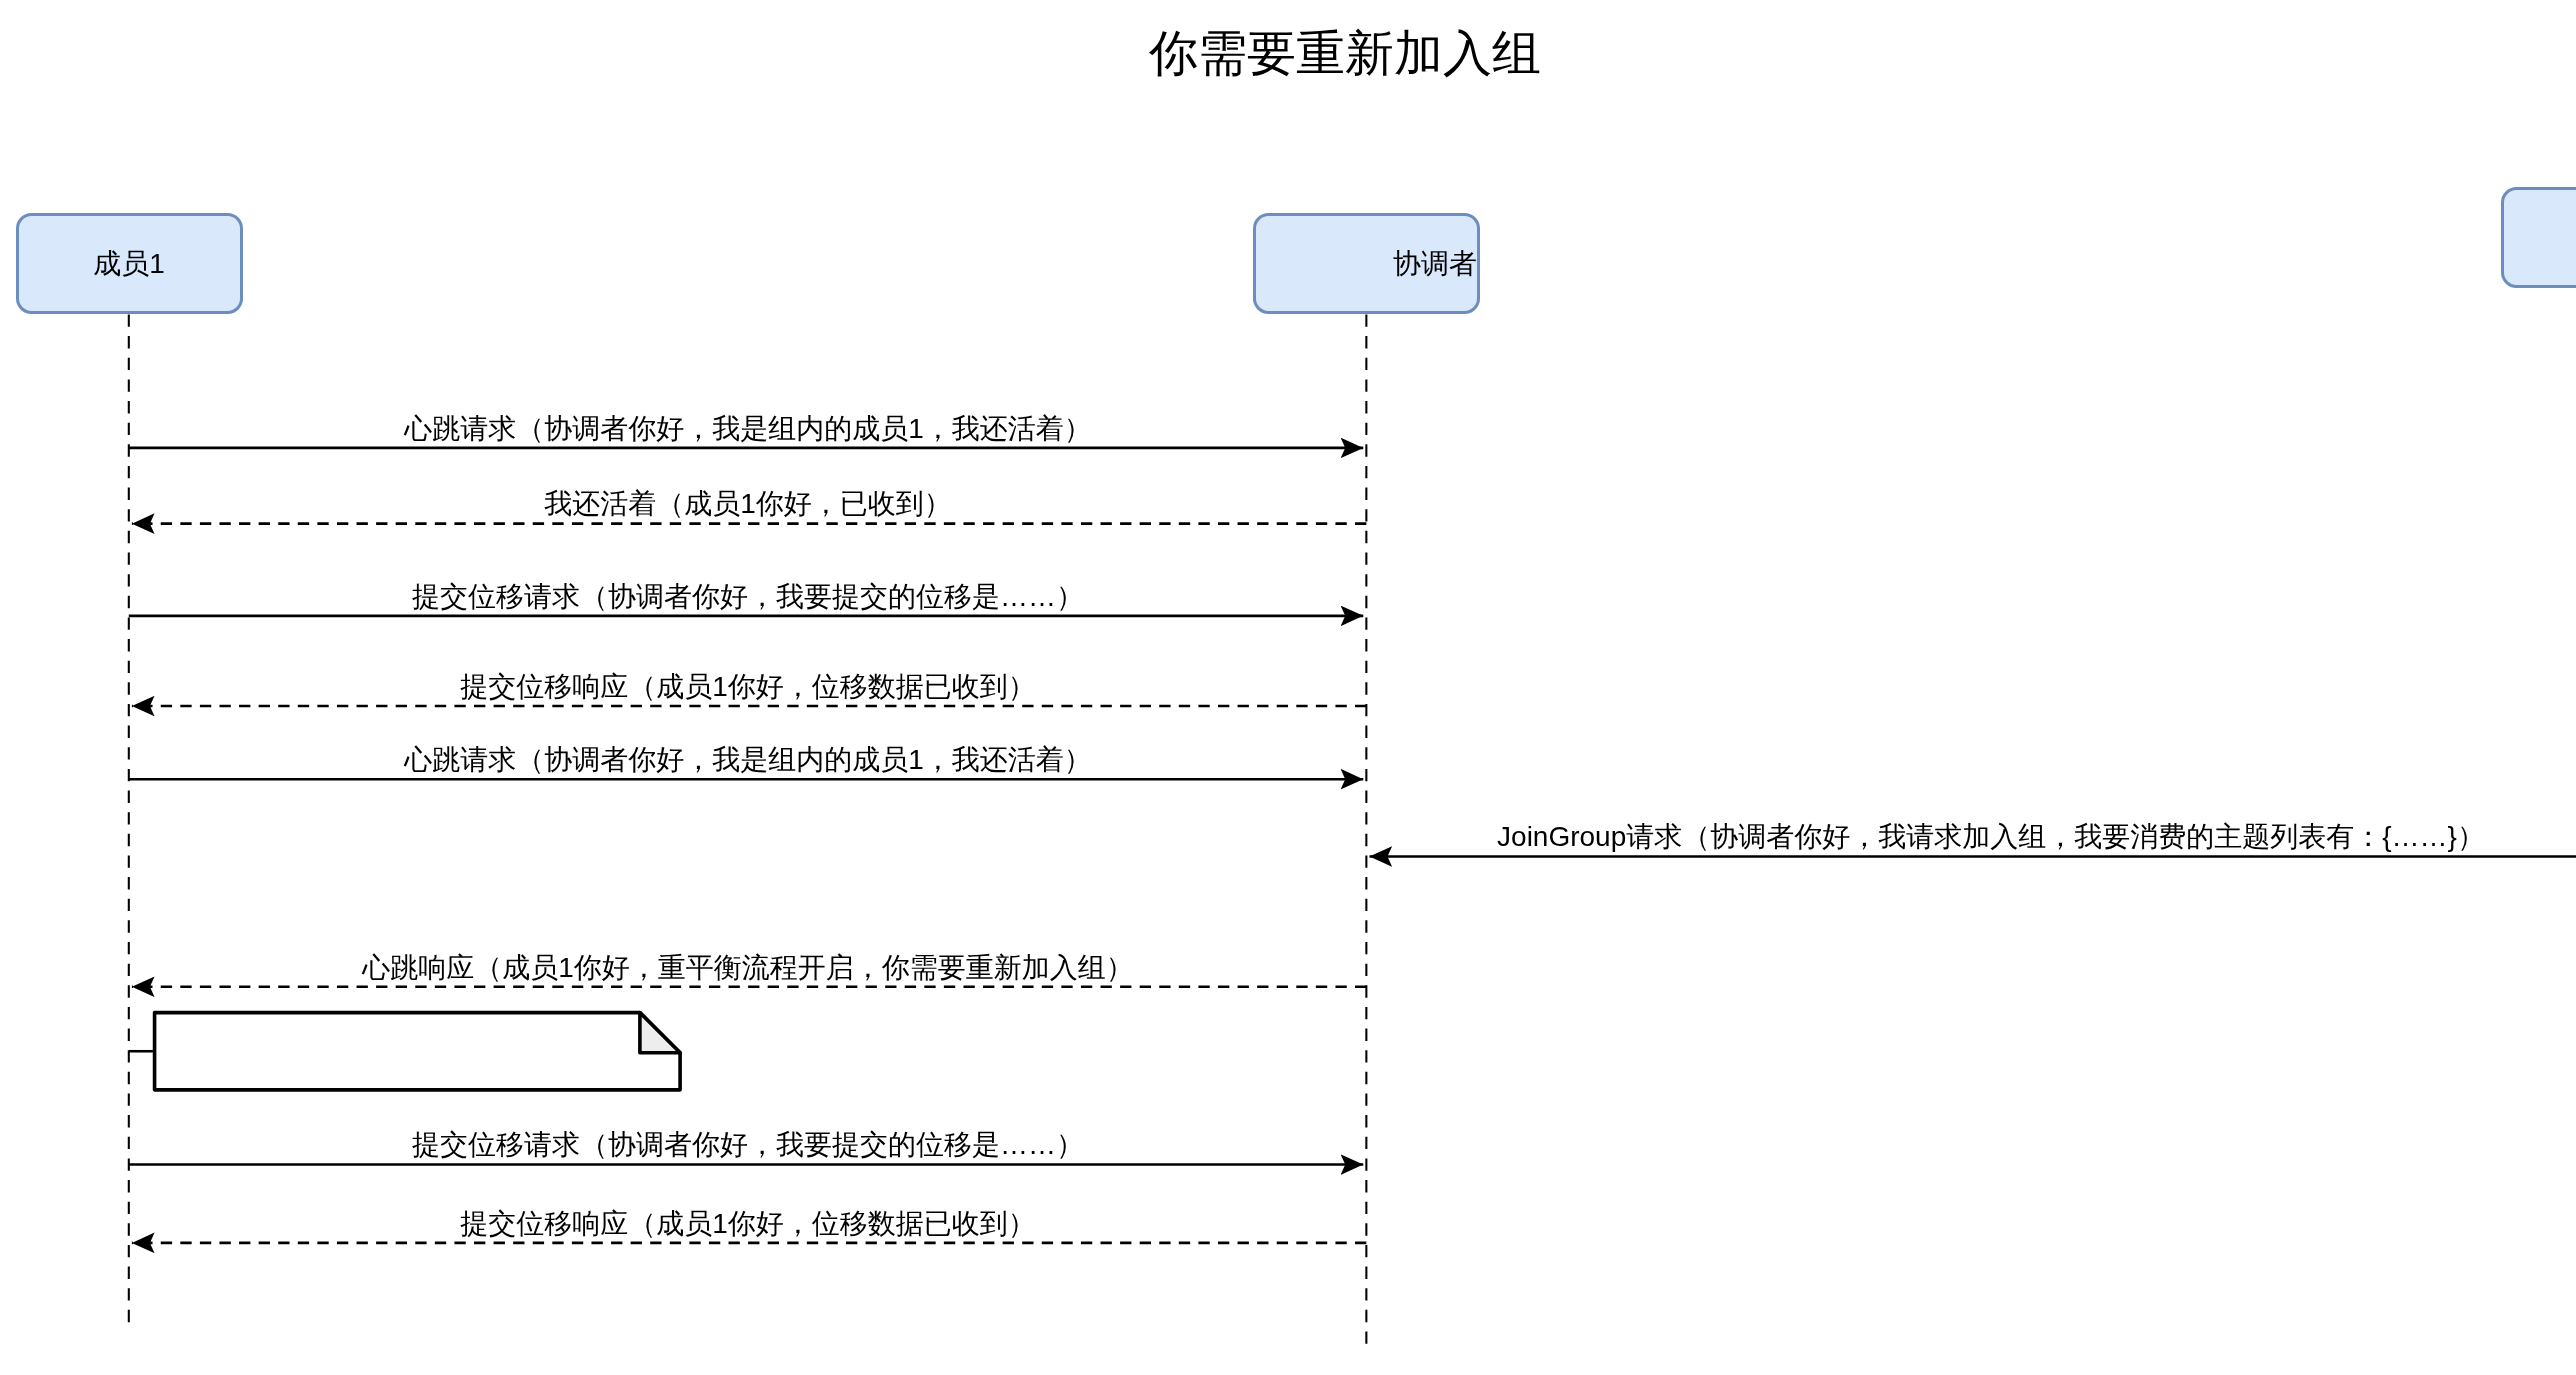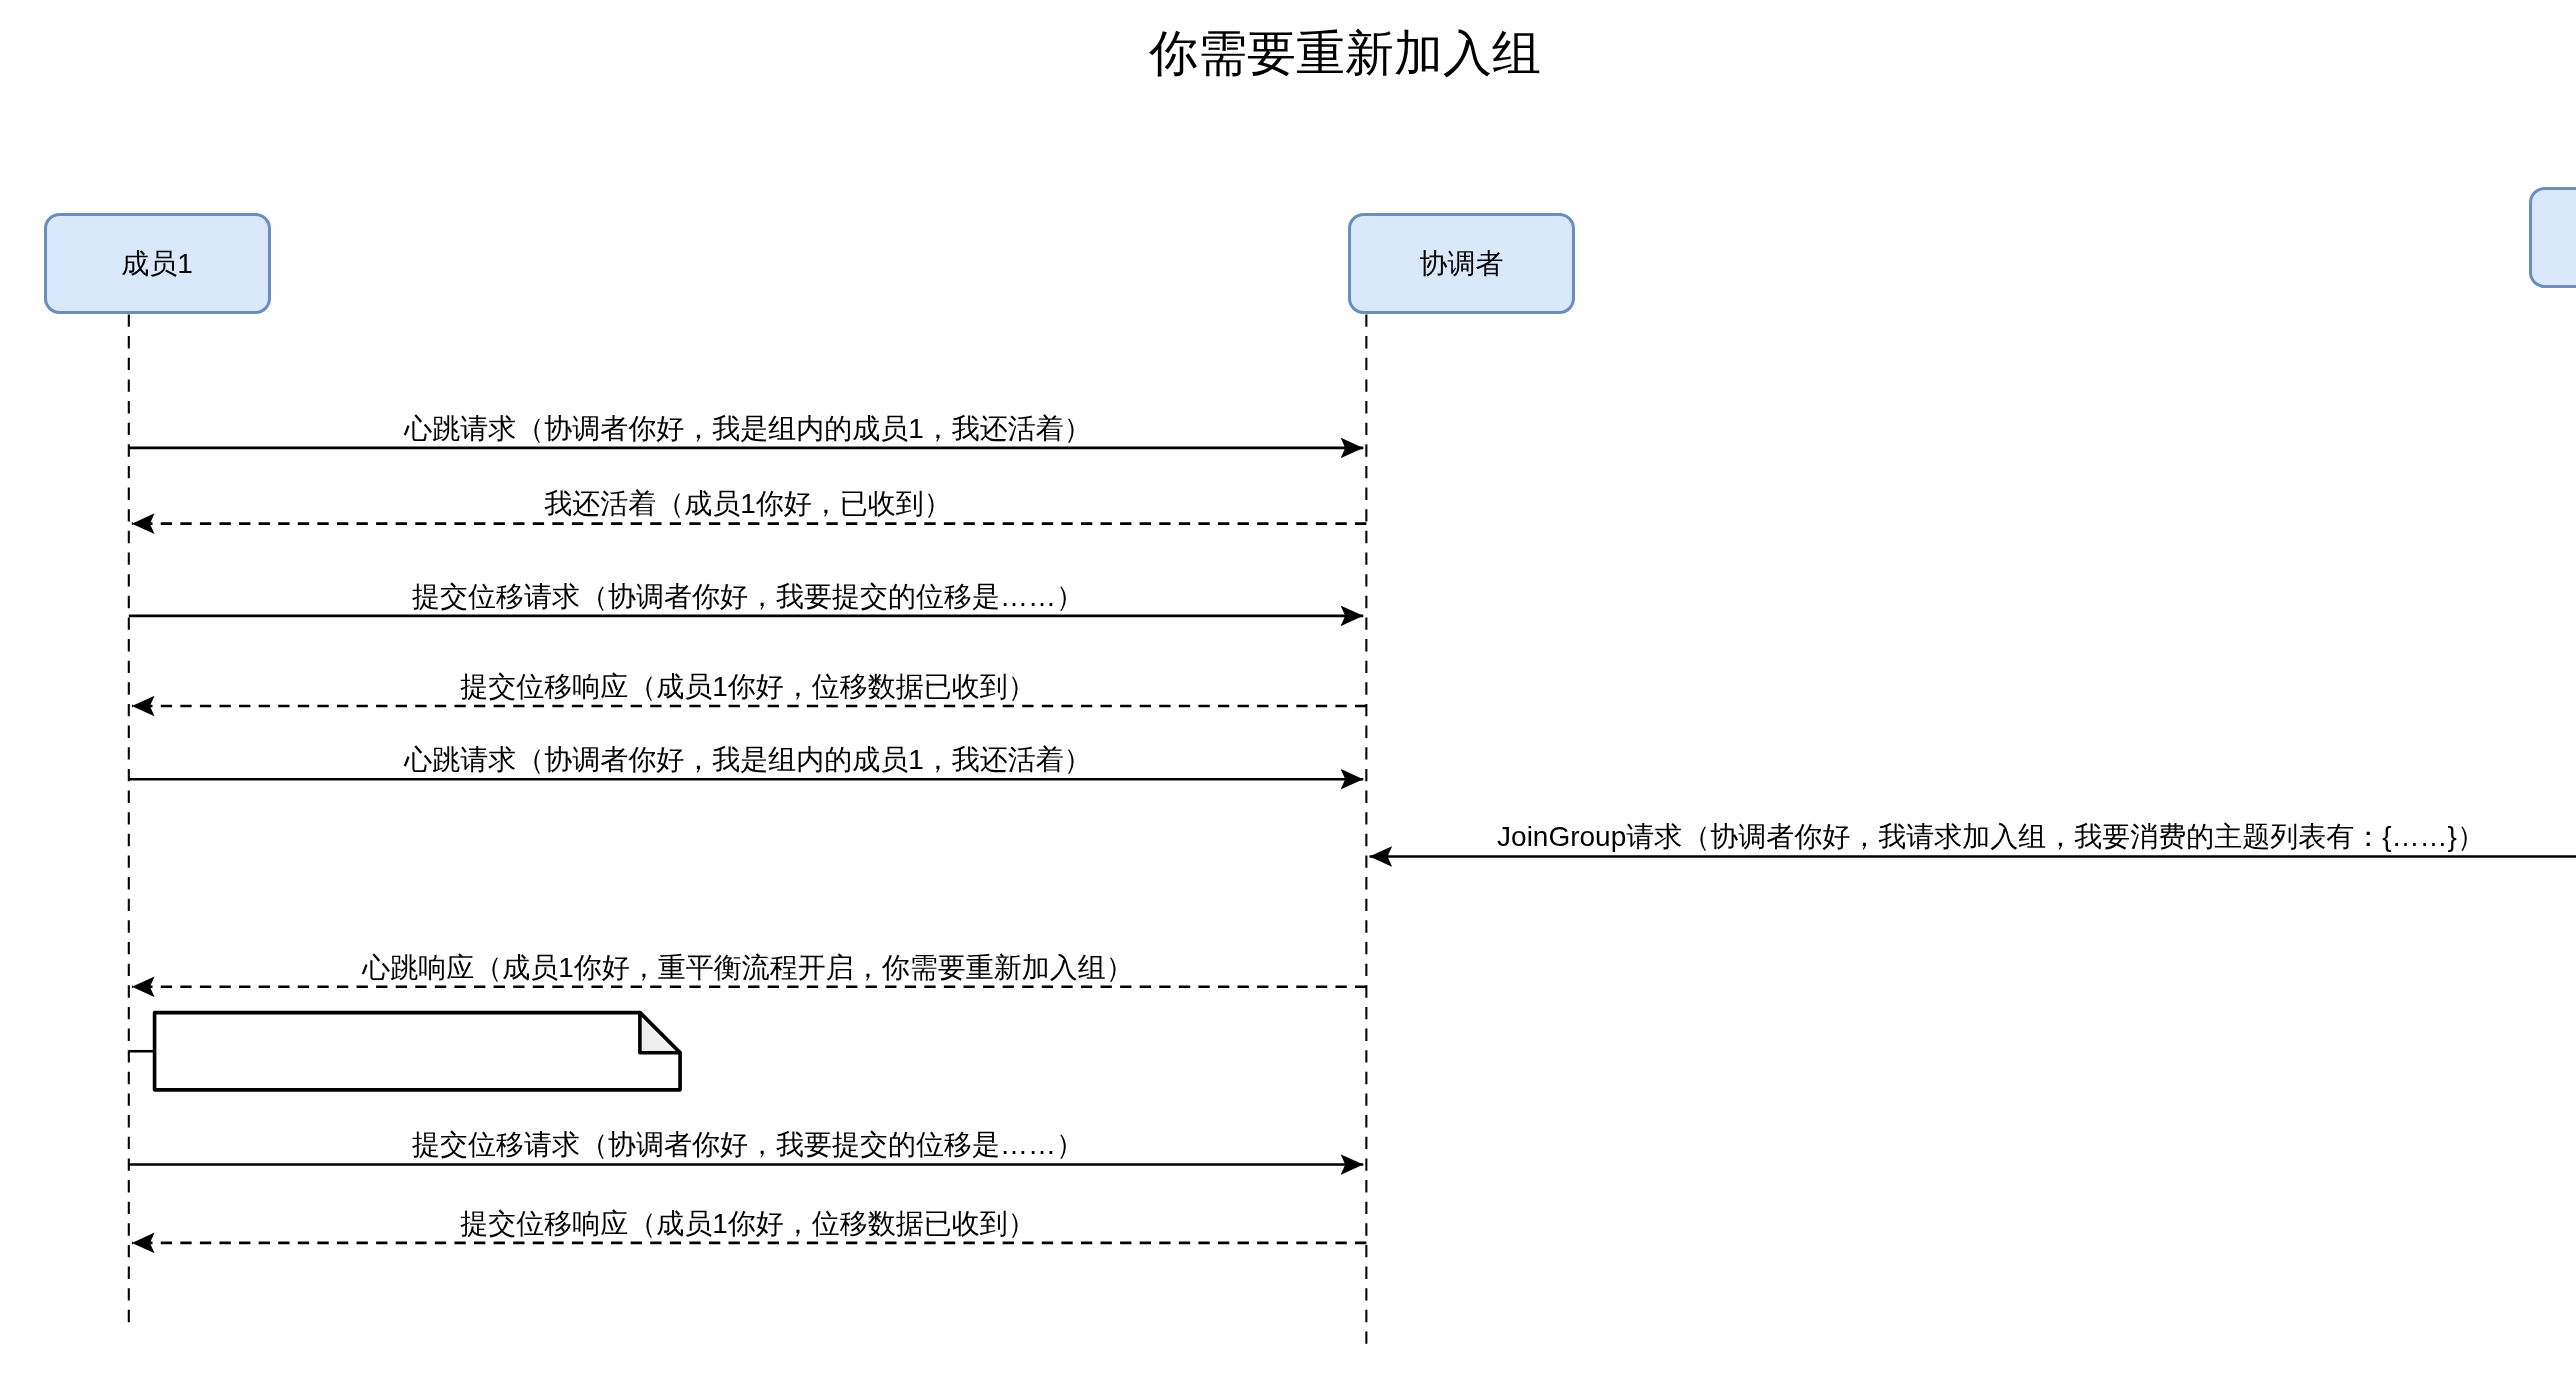--- a/index.html
+++ b/index.html
@@ -19,21 +19,21 @@
   .title {
     position:absolute; left:1345px; top:25px; transform:translateX(-50%);
     font-size:49px; line-height:57px; white-space:nowrap;
   }
   .pbox {
     position:absolute; width:227px; height:101px; box-sizing:border-box;
     background:var(--participant-fill,#dae8fc);
     border:3.6px solid var(--participant-stroke,#6c8ebf);
     border-radius:15.5px;
     display:flex; align-items:center; justify-content:center;
-    font-size:28px; white-space:nowrap;margin-left:28px;
+    font-size:28px; white-space:nowrap;
   }
   .mlabel {
     position:absolute; transform:translateX(-50%);
     font-size:28px; line-height:32px; white-space:nowrap;
   }
   .note-text {
     position:absolute; left:155px; top:1012px; width:526px; height:77px;
     display:flex; align-items:center; justify-content:center;
     font-size:28px; white-space:nowrap;
   }
@@ -67,21 +67,21 @@
     <line class="connector" x1="250" y1="2040" x2="303" y2="2040"></line>
     <path class="note-body" d="M300,1965 L1242,1965 L1320,2043 L1320,2115 L300,2115 Z"></path>
     <path class="note-fold" d="M1242,1965 L1242,2043 L1320,2043 Z"></path>
   </svg>
 
   <div class="title">你需要重新加入组</div>
 
   <div class="pbox" style="left:15.5px; top:213px;">
     <span>成员1</span>
   </div>
-  <div class="pbox" style="left:1320px; top:213px;">
+  <div class="pbox" style="left:1253px; top:213px;justify-content:flex-end;">
     <span>协调者</span>
   </div>
   <div class="pbox" style="left:2501px; top:187px;">
     
   </div>
 
   <div class="mlabel" style="left:748px; top:413px;">心跳请求（协调者你好，我是组内的成员1，我还活着）</div>
   <div class="mlabel" style="left:748px; top:488px;">我还活着（成员1你好，已收到）</div>
   <div class="mlabel" style="left:748px; top:581px;">提交位移请求（协调者你好，我要提交的位移是……）</div>
   <div class="mlabel" style="left:748px; top:671px;">提交位移响应（成员1你好，位移数据已收到）</div>

